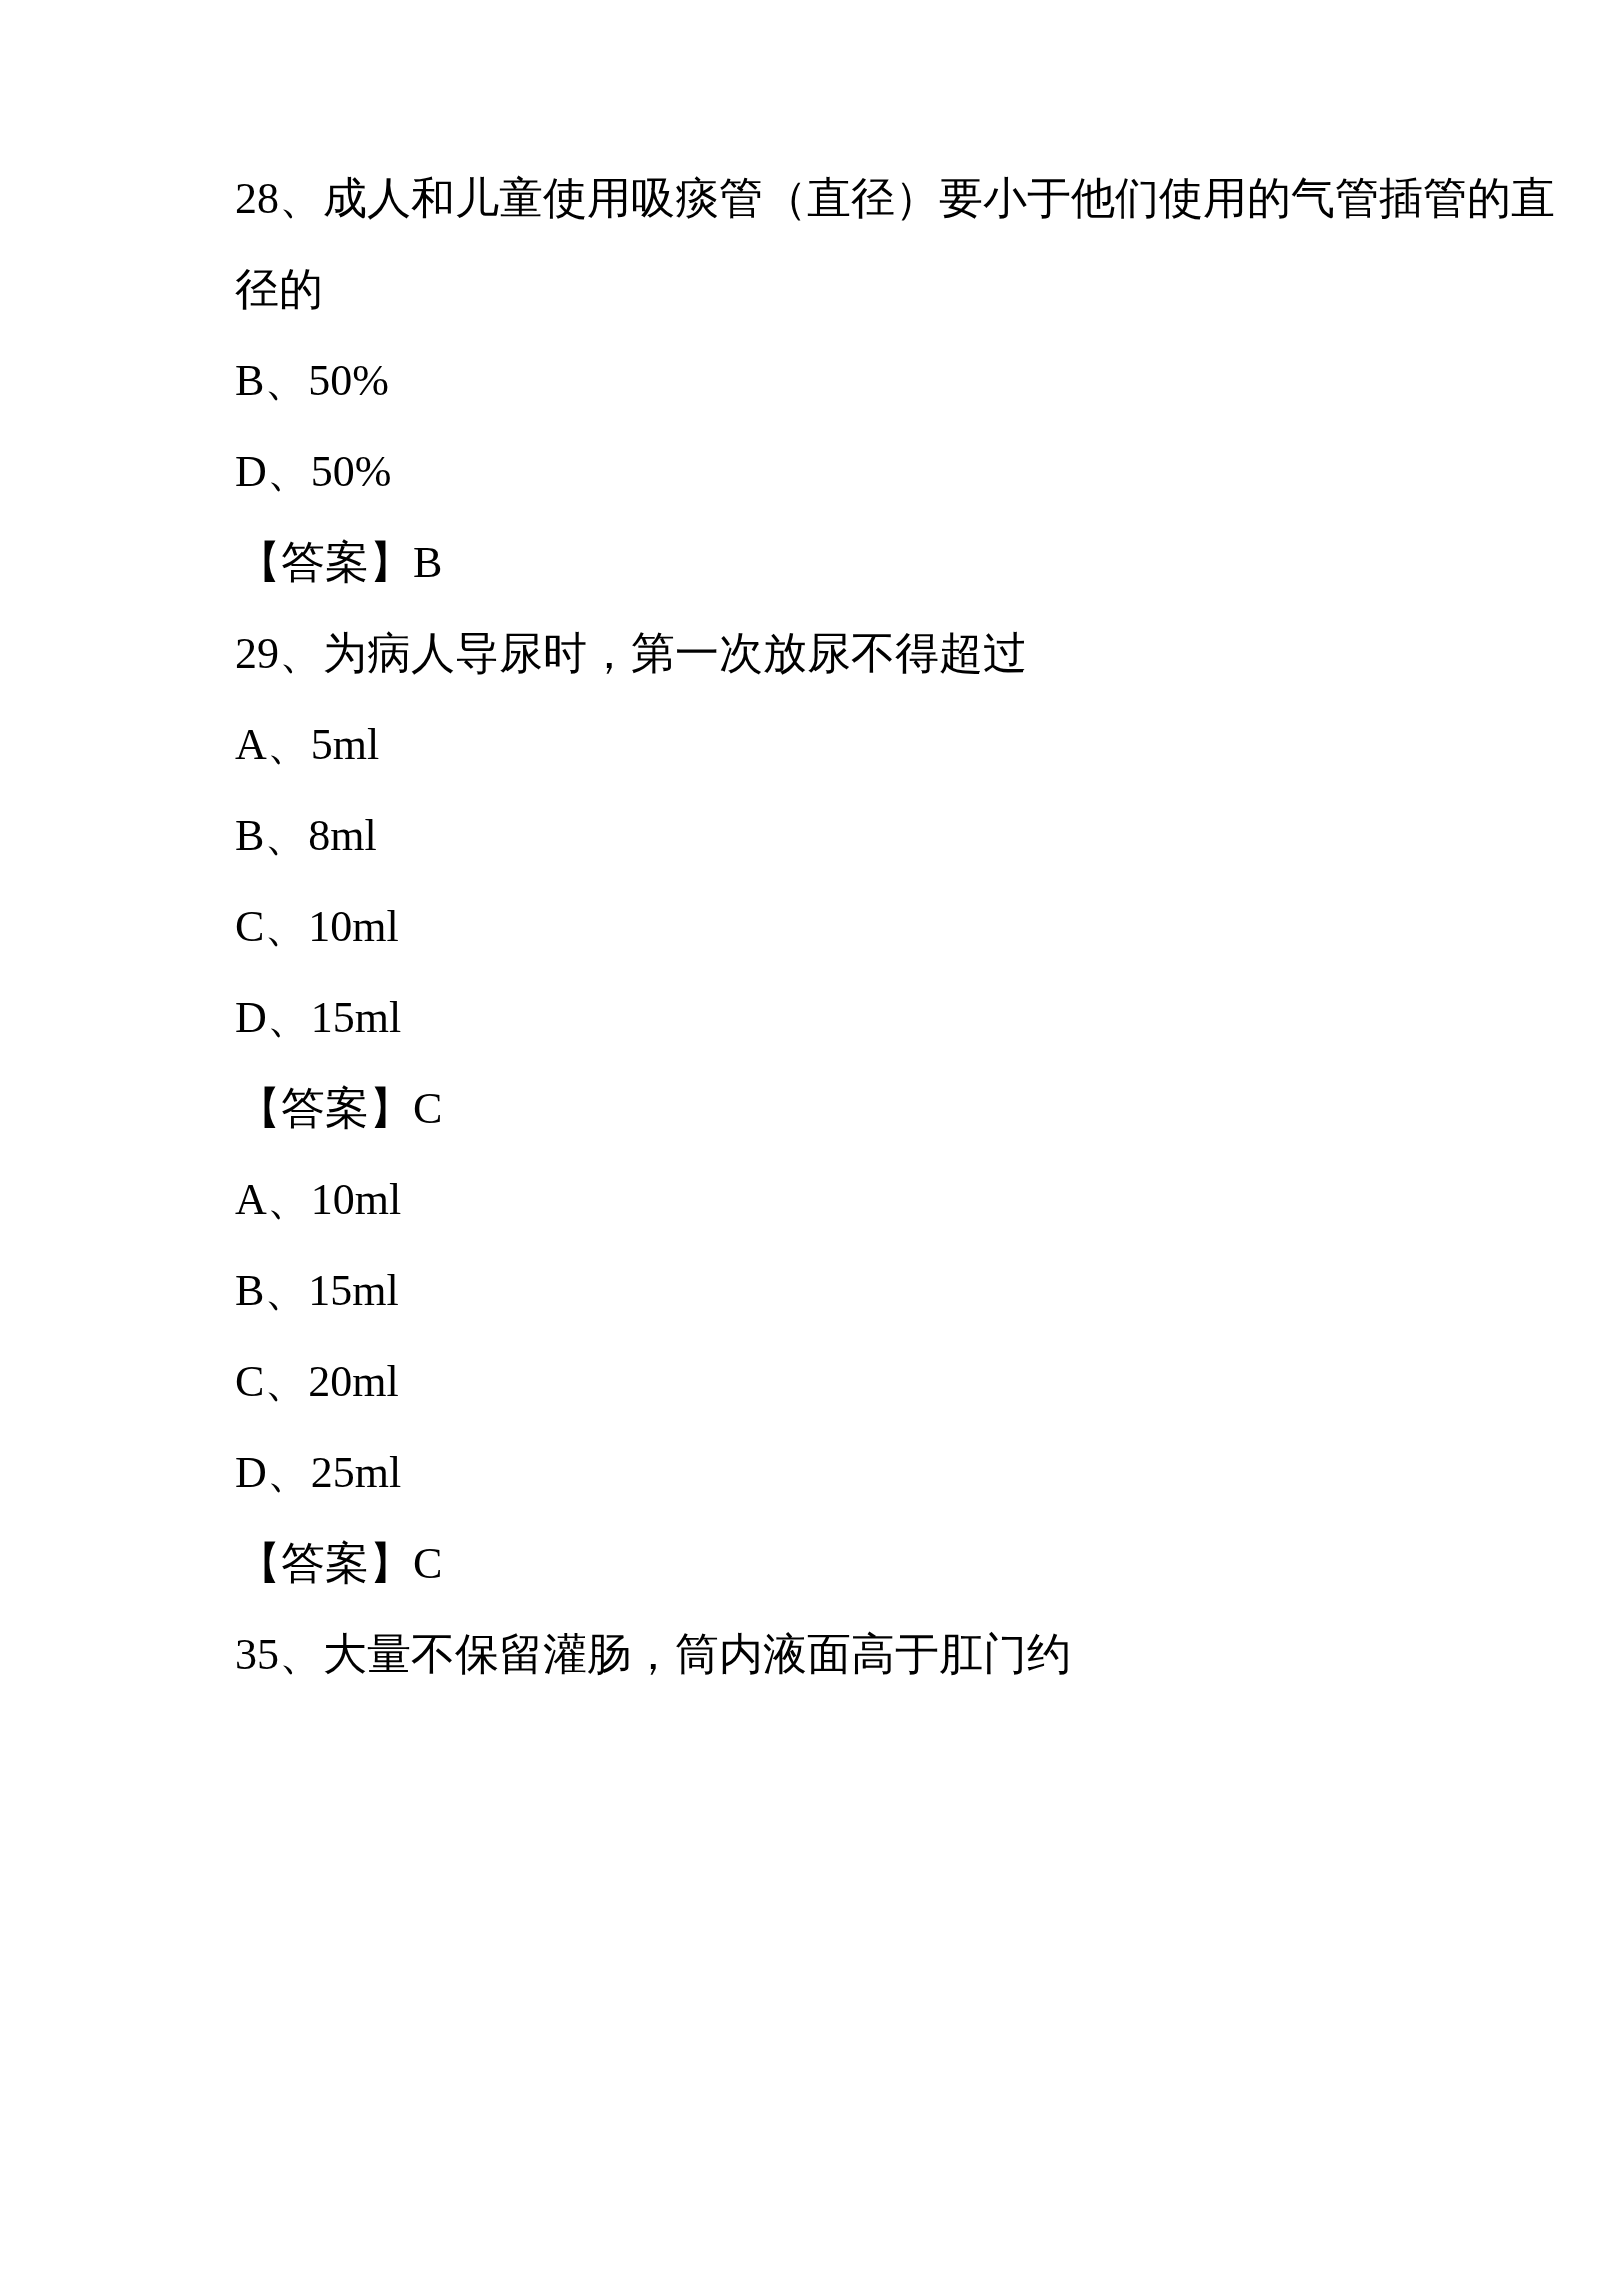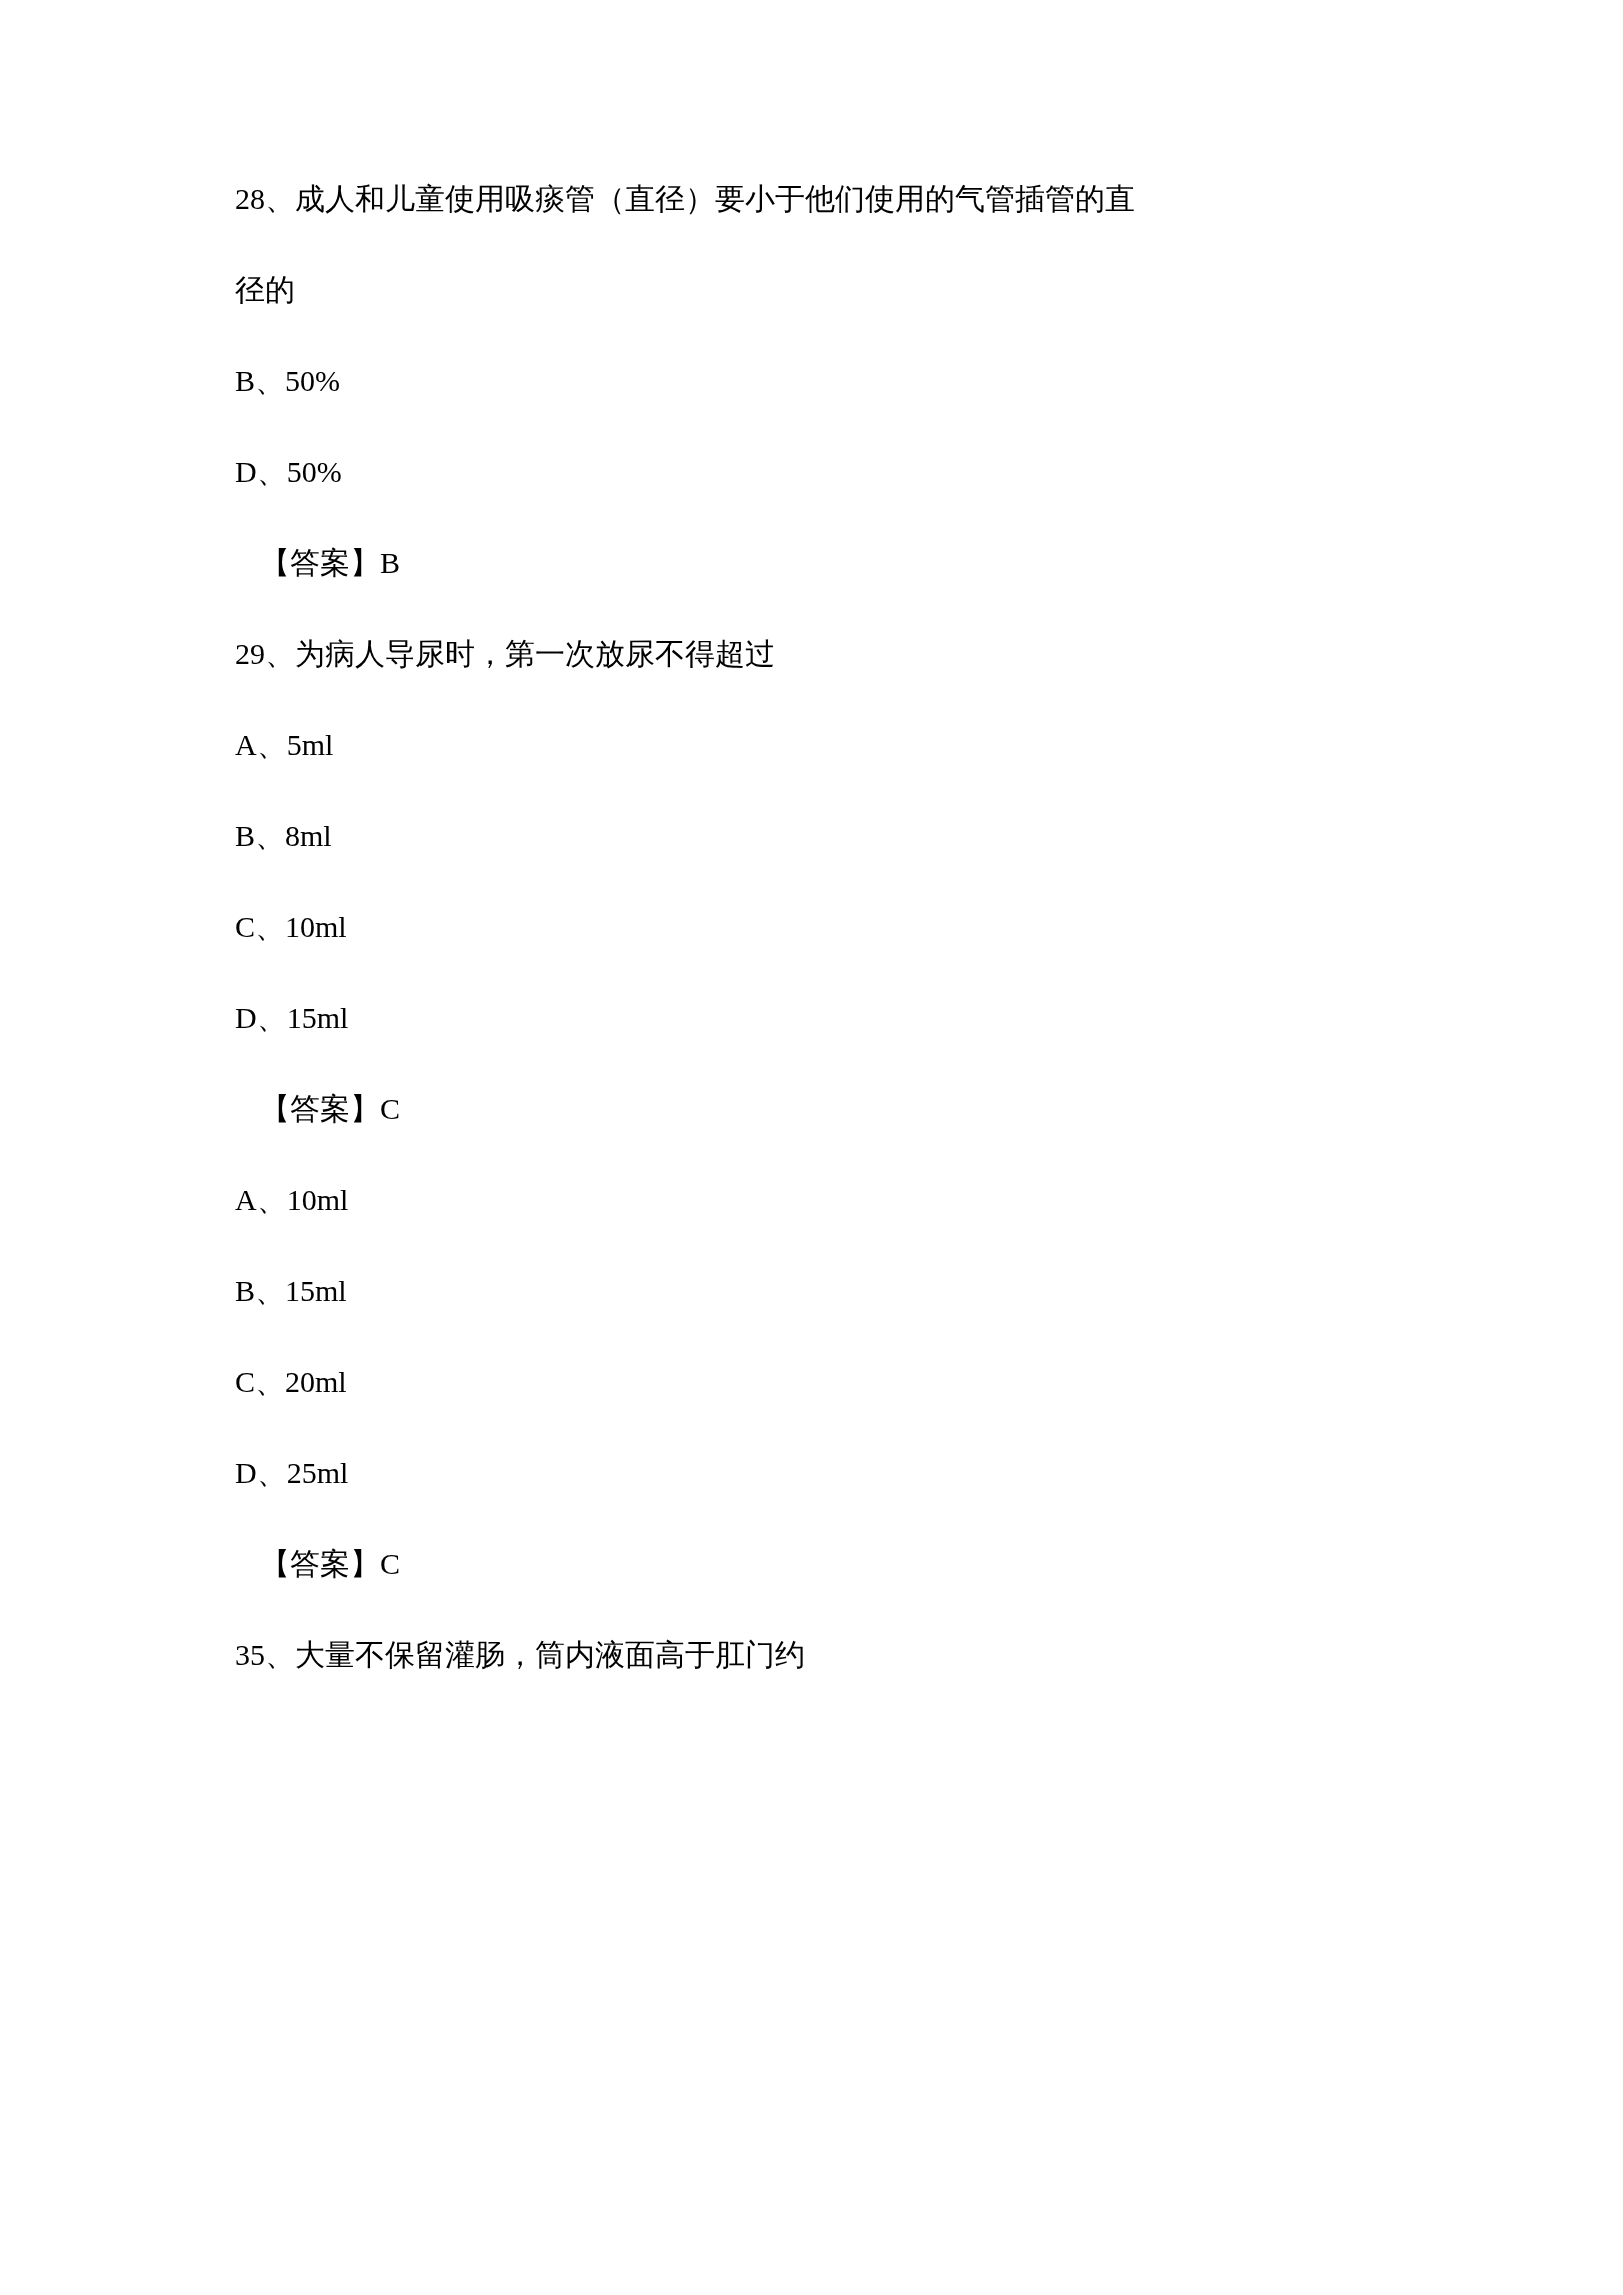--- a/index.html
+++ b/index.html
@@ -12,31 +12,31 @@
     height: 2295px;
     overflow: hidden;
     position: relative;
   }
   #doc {
     position: absolute;
     left: 235px;
     top: 153px;
     width: 1256px;
     font-family: "Liberation Serif", "DejaVu Serif", serif;
-    font-size: 30px;
+    font-size: 44px;
     color: #000000;
     font-weight: normal;
   }
   .line {
     height: 91px;
     line-height: 91px;
     white-space: pre;
   }
   .line.answer {
-    margin-left: 25px;
+    margin-left: 2px;
   }
 </style>
 </head>
 <body>
 
 <div id="doc">
     <div class="line stem">28、成人和儿童使用吸痰管（直径）要小于他们使用的气管插管的直</div>
     <div class="line stem">径的</div>
     <div class="line option">B、50%</div>
     <div class="line option">D、50%</div>

